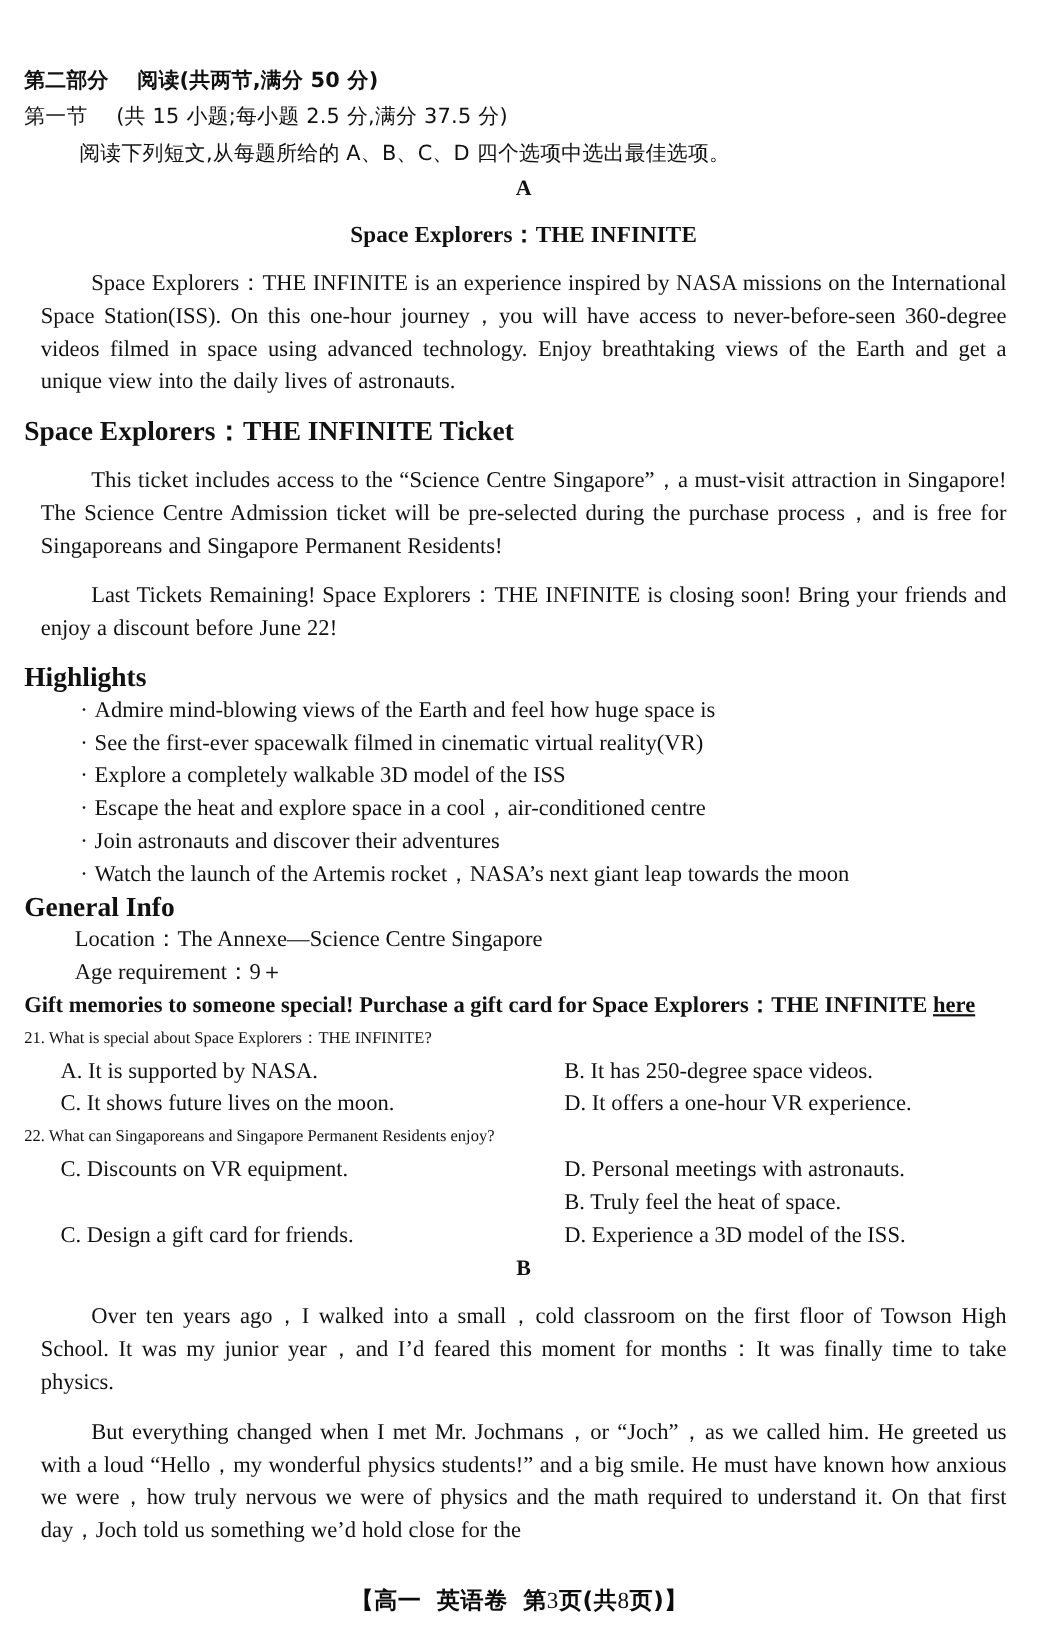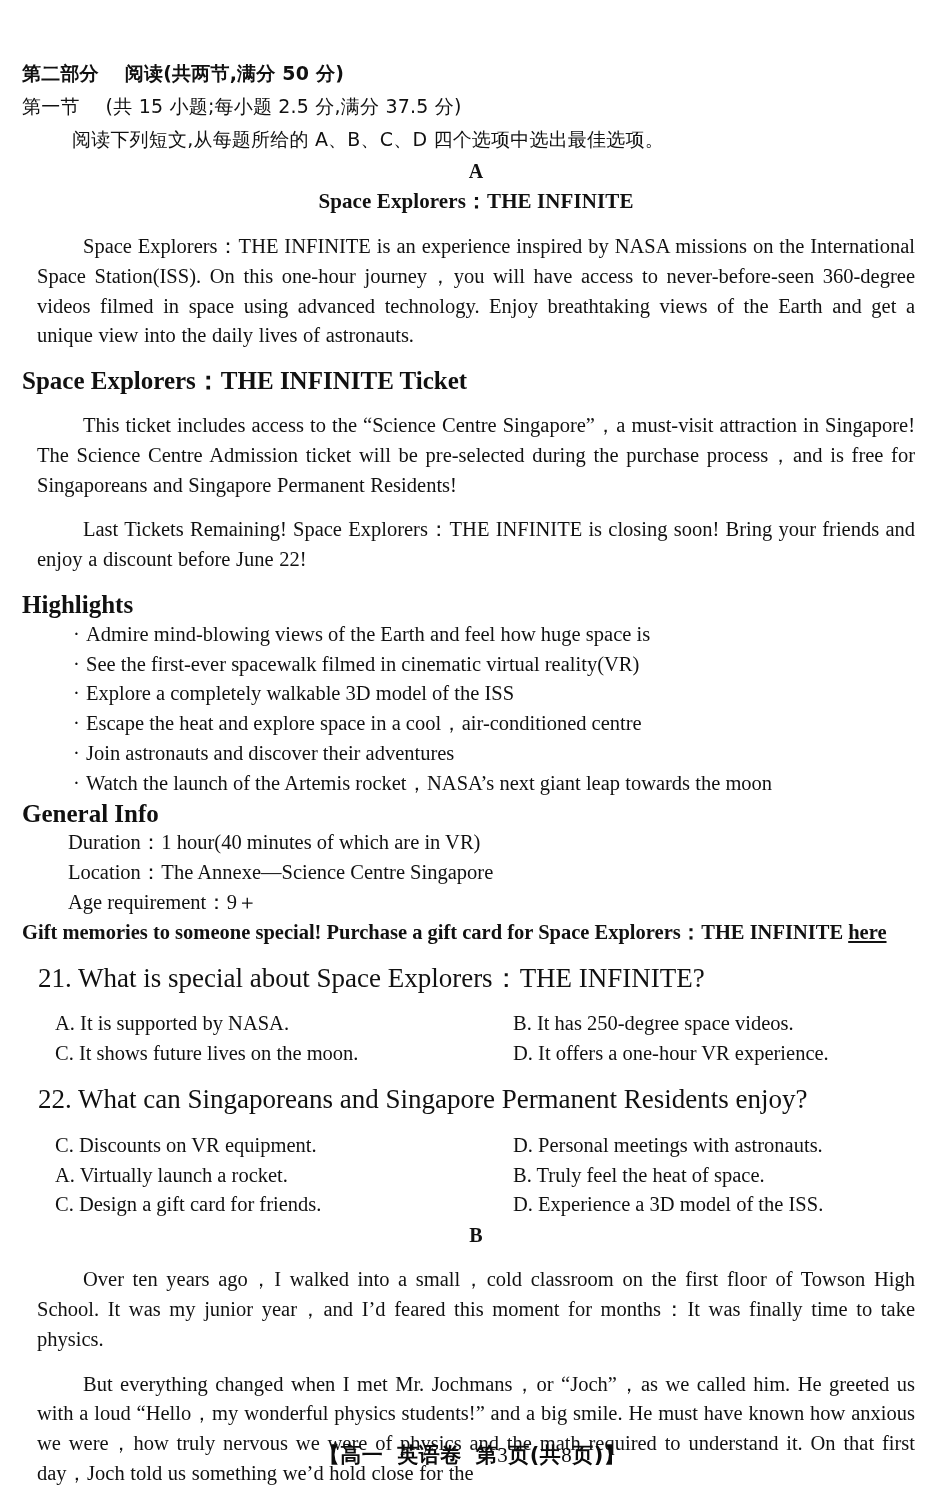--- a/index.html
+++ b/index.html
@@ -47,21 +47,21 @@
     font-weight: bold;
     font-size: 20px;
     line-height: 30px;
     margin: 0;
   }
   .sec-title {
     text-align: center;
     font-weight: bold;
     font-size: 21px;
     line-height: 31px;
-    margin: 0;
+    margin: 12px;
     letter-spacing: 0.1px;
   }
 
   
   p.body {
     margin: 15px;
     font-size: 20.5px;
     line-height: 29.8px;
     text-align: justify;
     text-align-last: left;
@@ -111,23 +111,23 @@
     font-weight: bold;
     white-space: nowrap;
   }
   .gift-line .here {
     text-decoration: underline;
     font-weight: bold;
   }
 
   
   .q-stem {
-    font-size: 27px;
-    line-height: 29.8px;
-    margin: 16px;
+    font-size: 15px;
+    line-height: 29.8px;
+    margin: 0;
     white-space: nowrap;
   }
   .opt-row {
     position: relative;
     height: 29.8px;
     line-height: 29.8px;
     font-size: 20.5px;
   }
   .opt-row .col-a {
     position: absolute;
@@ -186,21 +186,20 @@
     <ul class="bullets">
       <li><span class="dot">·</span><span class="txt">Admire mind-blowing views of the Earth and feel how huge space is</span></li>
       <li><span class="dot">·</span><span class="txt">See the first-ever spacewalk filmed in cinematic virtual reality(VR)</span></li>
       <li><span class="dot">·</span><span class="txt">Explore a completely walkable 3D model of the ISS</span></li>
       <li><span class="dot">·</span><span class="txt">Escape the heat and explore space in a cool，air-conditioned centre</span></li>
       <li><span class="dot">·</span><span class="txt">Join astronauts and discover their adventures</span></li>
       <li><span class="dot">·</span><span class="txt">Watch the launch of the Artemis rocket，NASA’s next giant leap towards the moon</span></li>
     </ul>
 
     <div class="sub-head">General Info</div>
-    <div class="info-row">Duration：1 hour(40 minutes of which are in VR)</div>
     <div class="info-row">Location：The Annexe—Science Centre Singapore</div>
     <div class="info-row">Age requirement：9＋</div>
 
     <div class="gift-line"><span>Gift memories to someone special! Purchase a gift card for Space Explorers：THE INFINITE </span><span class="here">here</span></div>
 
     <div class="q-stem"><span>21.</span> <span>What is special about Space Explorers：THE INFINITE?</span></div>
     <div class="opt-row">
       <span class="col-a">A. It is supported by NASA.</span>
       <span class="col-b">B. It has 250-degree space videos.</span>
     </div>
@@ -209,21 +208,20 @@
       <span class="col-b">D. It offers a one-hour VR experience.</span>
     </div>
 
     <div class="q-stem"><span>22.</span> <span>What can Singaporeans and Singapore Permanent Residents enjoy?</span></div>
     <div class="opt-row">
       <span class="col-a">C. Discounts on VR equipment.</span>
       <span class="col-b">D. Personal meetings with astronauts.</span>
     </div>
 
     <div class="opt-row">
-      <span class="col-a">A. Virtually launch a rocket.</span>
       <span class="col-b">B. Truly feel the heat of space.</span>
     </div>
     <div class="opt-row">
       <span class="col-a">C. Design a gift card for friends.</span>
       <span class="col-b">D. Experience a 3D model of the ISS.</span>
     </div>
 
     <div class="sec-letter">B</div>
     <p class="body indent">Over ten years ago，I walked into a small，cold classroom on the first floor of Towson High School. It was my junior year，and I’d feared this moment for months：It was finally time to take physics.</p>
     <p class="body indent">But everything changed when I met Mr. Jochmans，or “Joch”，as we called him. He greeted us with a loud “Hello，my wonderful physics students!” and a big smile. He must have known how anxious we were，how truly nervous we were of physics and the math required to understand it. On that first day，Joch told us something we’d hold close for the</p>

